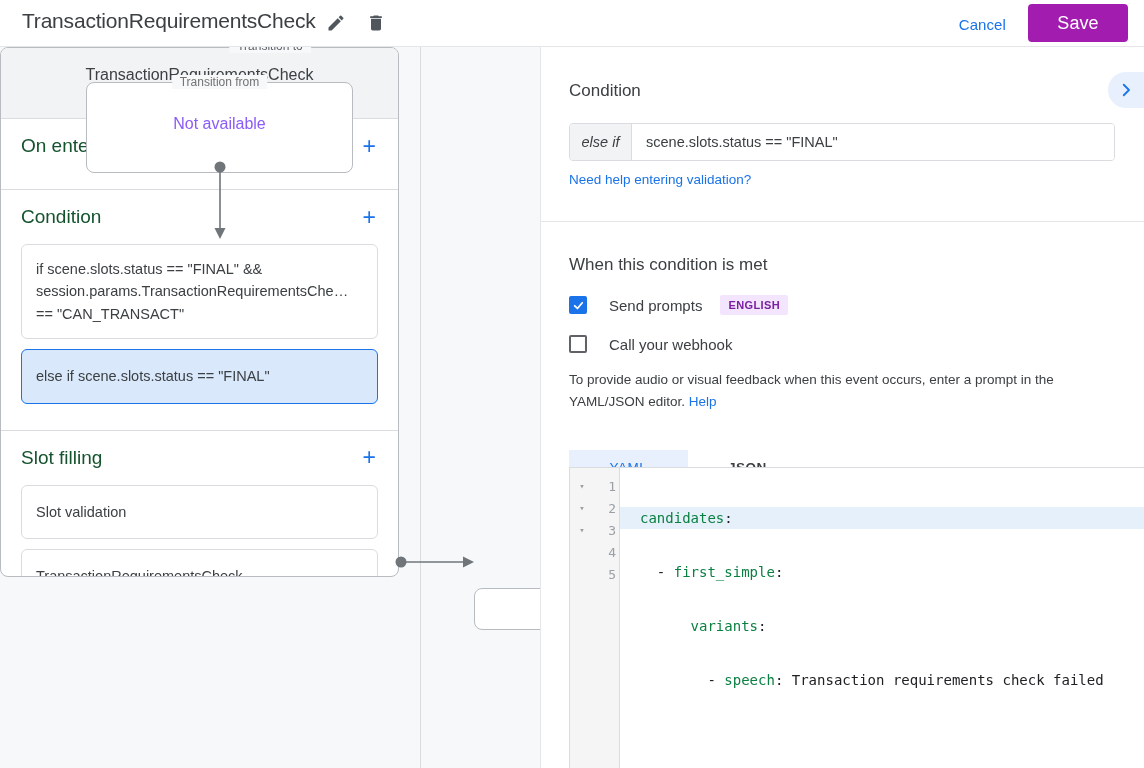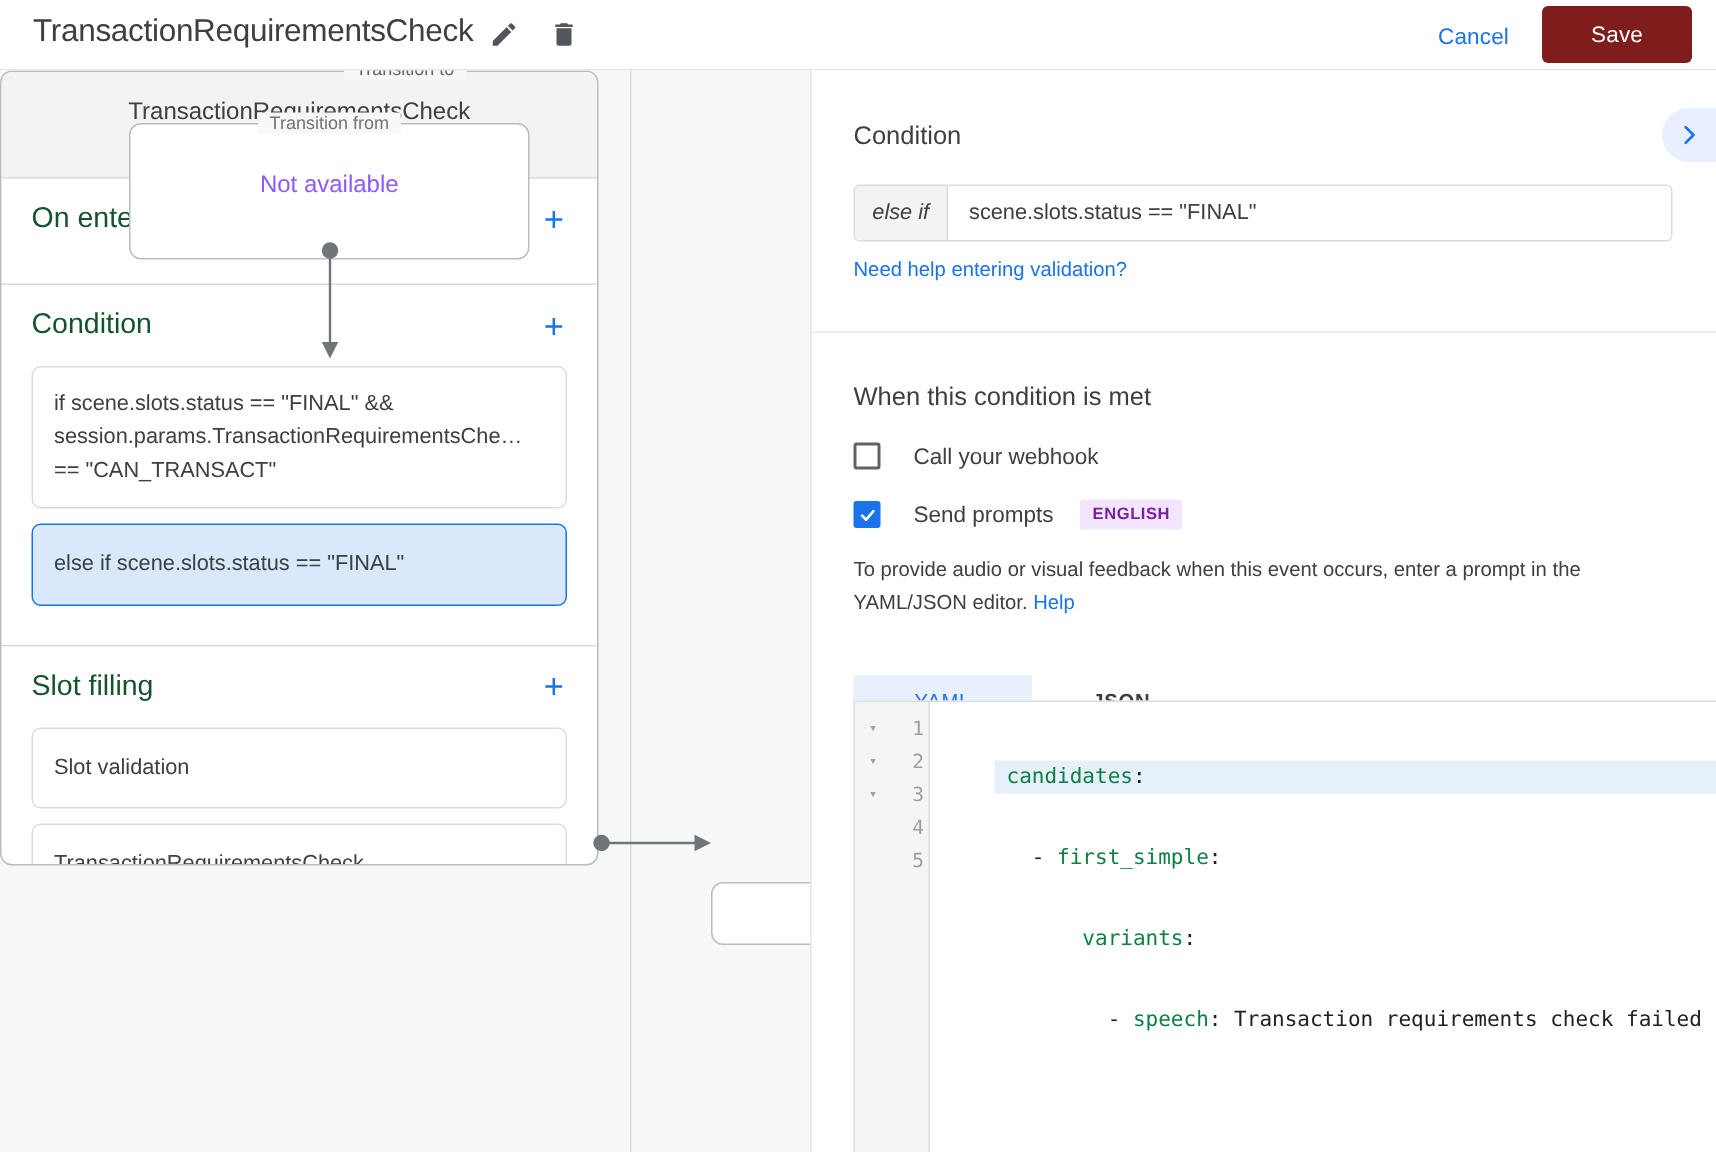--- a/index.html
+++ b/index.html
@@ -38,22 +38,22 @@
     position: absolute; right: 128px; top: 8px;
     height: 32px; padding: 0 10px;
     display: flex; align-items: center;
     color: #1a73e8; font-size: 15px; font-weight: 500;
     background: transparent; border: none; cursor: pointer;
     letter-spacing: 0.1px;
   }
   .btn-save {
     position: absolute; right: 16px; top: 4px;
     width: 100px; height: 38px; border-radius: 4px;
-    background: #7f1d1d; color: #fff;
-    font-size: 15px; font-weight: 500;
+    background: #a21caf; color: #fff;
+    font-size: 18px; font-weight: 500;
     display: flex; align-items: center; justify-content: center;
     border: none; cursor: pointer; letter-spacing: 0.1px;
   }
 
   
   .canvas {
     position: absolute; top: 47px; left: 0;
     width: 540px; height: 721px;
     background: #f6f8f9;
     overflow: hidden;
@@ -243,21 +243,21 @@
     color: #9aa0a6; font-size: 13px;
   }
   .gfold {
     width: 24px; text-align: center; color: #9aa0a6; font-size: 9px;
   }
   .gnum { width: 22px; text-align: right; }
   .code {
     flex: 1; padding-top: 7px; position: relative;
     white-space: pre; overflow: hidden;
   }
-  .cline { height: 22px; line-height: 22px; padding-left: 8px; margin-left: 43px; }
+  .cline { height: 22px; line-height: 22px; padding-left: 20px; }
   .cline.hl { background: #e6f0fb; }
   .k { color: #0b8043; }
   .t { color: #202124; }
 </style>
 </head>
 <body>
 
 <div id="app">
 
   <div class="header">
@@ -347,34 +347,34 @@
         <div class="cond-key">else if</div>
         <div class="cond-val">scene.slots.status == "FINAL"</div>
       </div>
       <span class="link">Need help entering validation?</span>
     </div>
 
     <div class="divider" style="top:174px;"></div>
 
     <div class="p-sec" style="position:absolute; top:174px; left:0;">
       <div class="p-title">When this condition is met</div>
-
-      <div class="cb-row">
-        <span class="cb"></span>
-        <span class="cb-label">Call your webhook</span>
-      </div>
 
       <div class="cb-row">
         <span class="cb checked">
           <svg width="13" height="13" viewBox="0 0 24 24" fill="none" stroke-width="3.2" stroke-linecap="round" stroke-linejoin="round">
               <polyline points="5 12.5 10 17.5 19 7"></polyline>
             </svg>
         </span>
         <span class="cb-label">Send prompts</span>
         <span class="badge">ENGLISH</span>
+      </div>
+
+      <div class="cb-row">
+        <span class="cb"></span>
+        <span class="cb-label">Call your webhook</span>
       </div>
 
       <div class="help-text"><span>To provide audio or visual feedback when this event occurs, enter a prompt in the YAML/JSON editor. </span><span class="link" style="margin-top:0;">Help</span></div>
 
       <div class="tabs">
         <div class="tab active">YAML</div>
         <div class="tab inactive">JSON</div>
       </div>
     </div>
 

